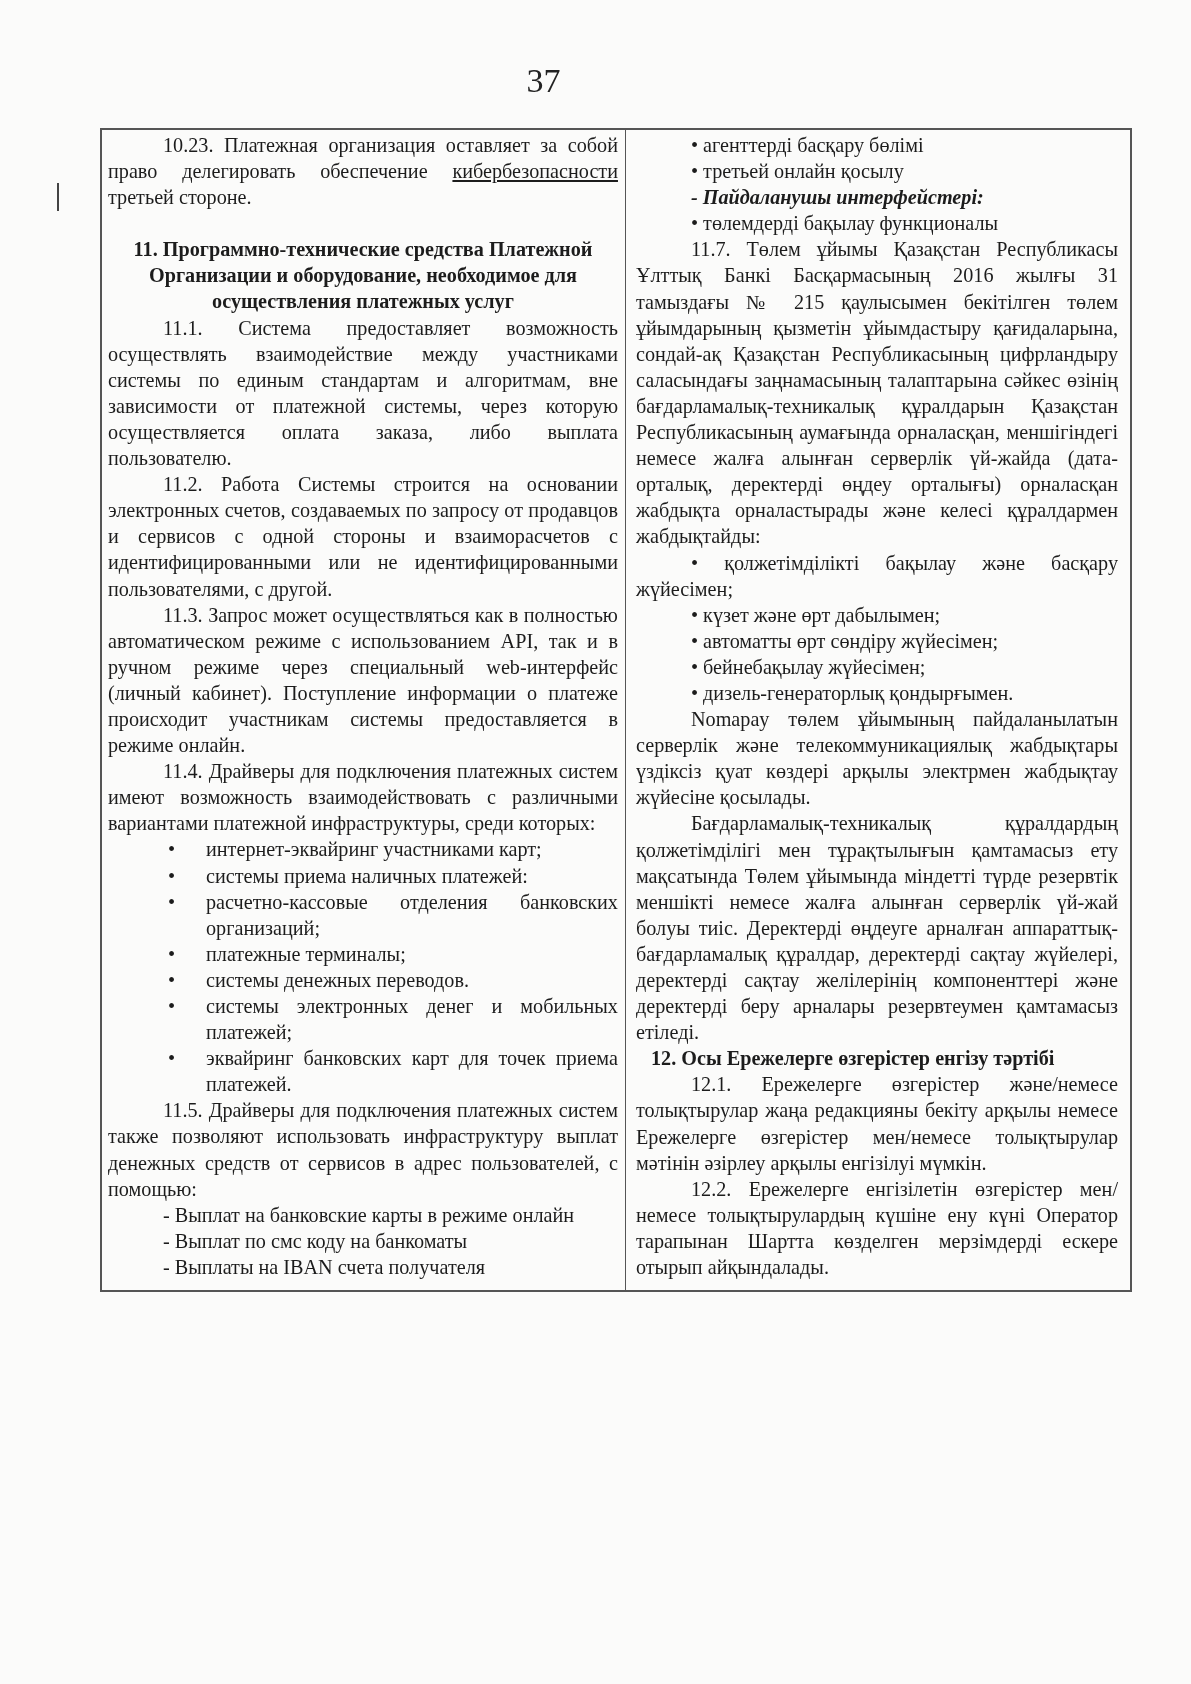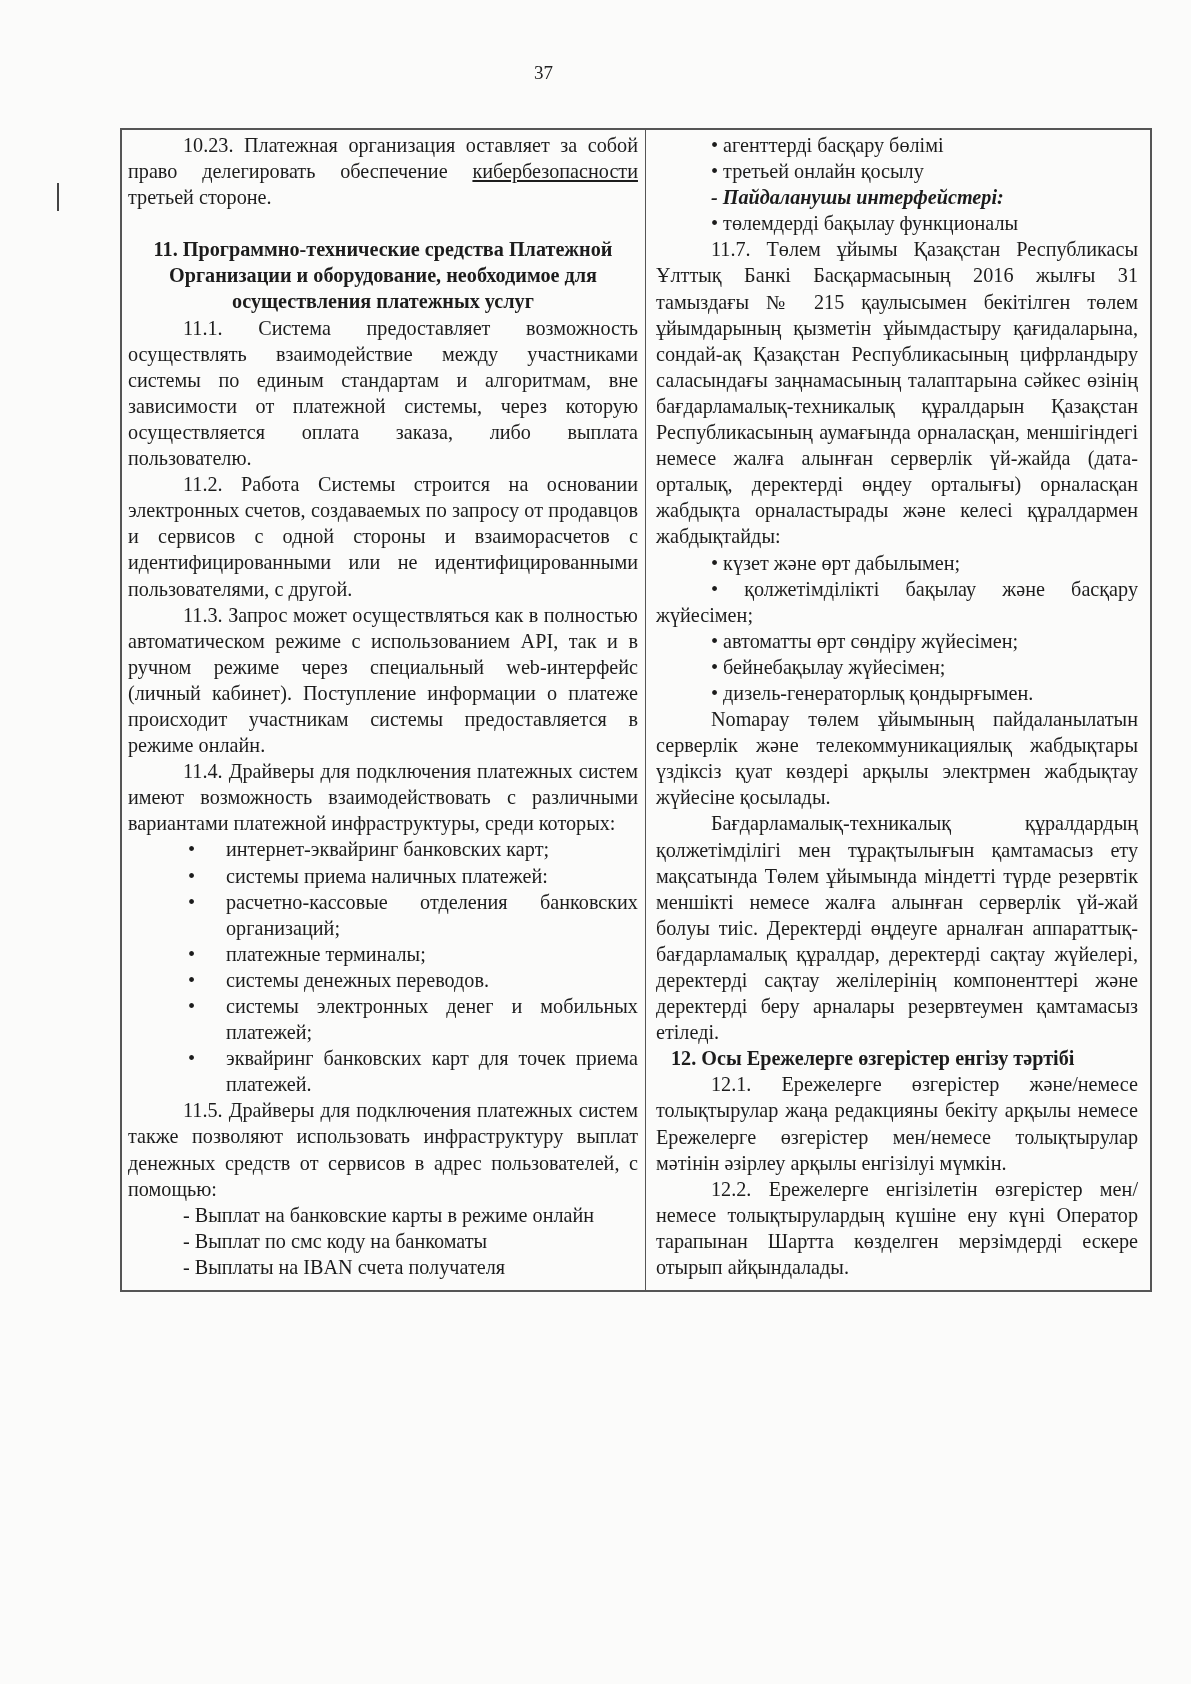--- a/index.html
+++ b/index.html
@@ -6,28 +6,28 @@
   body {
     width: 1191px; height: 1684px;
     background: #fbfbfa;
     position: relative;
     font-family: "Liberation Serif", "DejaVu Serif", serif;
     color: #1c1c1c;
     overflow: hidden;
   }
   .page-number {
     position: absolute; top: 62px; left: 0; width: 1087px;
-    text-align: center; font-size: 19px; color: #222;
+    text-align: center; font-size: 34px; color: #222;
   }
   .margin-mark {
     position: absolute; left: 57px; top: 183px; width: 2px; height: 28px;
     background: #444;
   }
   .table {
-    position: absolute; left: 120px; top: 128px;
+    position: absolute; left: 100px; top: 128px;
     width: 1032px; height: 1164px;
     border: 2px solid #555;
     box-sizing: border-box;
     display: flex;
   }
   .col {
     box-sizing: border-box;
     padding: 2px 7px 0 6px;
     font-size: 20.2px;
     line-height: 26.1px;
@@ -66,21 +66,21 @@
     <p class="indent"><span>10.23.</span><span> Платежная организация оставляет за собой право делегировать обеспечение </span><span class="underline">кибербезопасности </span><span>третьей стороне.</span></p>
 
     <p class="heading">11. Программно-технические средства Платежной Организации и оборудование, необходимое для осуществления платежных услуг</p>
 
     <p class="indent">11.1. Система предоставляет возможность осуществлять взаимодействие между участниками системы по единым стандартам и алгоритмам, вне зависимости от платежной системы, через которую осуществляется оплата заказа, либо выплата пользователю.</p>
     <p class="indent">11.2. Работа Системы строится на основании электронных счетов, создаваемых по запросу от продавцов и сервисов с одной стороны и взаиморасчетов с идентифицированными или не идентифицированными пользователями, с другой.</p>
     <p class="indent">11.3. Запрос может осуществляться как в полностью автоматическом режиме с использованием API, так и в ручном режиме через специальный web-интерфейс (личный кабинет). Поступление информации о платеже происходит участникам системы предоставляется в режиме онлайн.</p>
     <p class="indent">11.4. Драйверы для подключения платежных систем имеют возможность взаимодействовать с различными вариантами платежной инфраструктуры, среди которых:</p>
 
     <ul class="bullets">
-      <li><span class="bullet">•</span><span>интернет-эквайринг банковских карт;</span></li>
+      <li><span class="bullet">•</span><span>интернет-эквайринг участниками карт;</span></li>
       <li><span class="bullet">•</span><span>системы приема наличных платежей:</span></li>
       <li><span class="bullet">•</span><span>расчетно-кассовые отделения банковских организаций;</span></li>
       <li><span class="bullet">•</span><span>платежные терминалы;</span></li>
       <li><span class="bullet">•</span><span>системы денежных переводов.</span></li>
       <li><span class="bullet">•</span><span>системы электронных денег и мобильных платежей;</span></li>
       <li><span class="bullet">•</span><span>эквайринг банковских карт для точек приема платежей.</span></li>
     </ul>
 
     <p class="indent">11.5. Драйверы для подключения платежных систем также позволяют использовать инфраструктуру выплат денежных средств от сервисов в адрес пользователей, с помощью:</p>
     <p class="dash-item">- Выплат на банковские карты в режиме онлайн</p>
@@ -89,22 +89,22 @@
   </div>
 
   <div class="col col-right">
     <p class="right-bullet">• агенттерді басқару бөлімі</p>
     <p class="right-bullet">• третьей онлайн қосылу</p>
     <p class="italic-bold">- Пайдаланушы интерфейстері:</p>
     <p class="right-bullet">• төлемдерді бақылау функционалы</p>
 
     <p class="indent">11.7. Төлем ұйымы Қазақстан Республикасы Ұлттық Банкі Басқармасының 2016 жылғы 31 тамыздағы № 215 қаулысымен бекітілген төлем ұйымдарының қызметін ұйымдастыру қағидаларына, сондай-ақ Қазақстан Республикасының цифрландыру саласындағы заңнамасының талаптарына сәйкес өзінің бағдарламалық-техникалық құралдарын Қазақстан Республикасының аумағында орналасқан, меншігіндегі немесе жалға алынған серверлік үй-жайда (дата-орталық, деректерді өңдеу орталығы) орналасқан жабдықта орналастырады және келесі құралдармен жабдықтайды:</p>
 
+    <p class="dot-item wrap">• қолжетімділікті бақылау және басқару жүйесімен;</p>
     <p class="dot-item">• күзет және өрт дабылымен;</p>
-    <p class="dot-item wrap">• қолжетімділікті бақылау және басқару жүйесімен;</p>
     <p class="dot-item">• автоматты өрт сөндіру жүйесімен;</p>
     <p class="dot-item">• бейнебақылау жүйесімен;</p>
     <p class="dot-item">• дизель-генераторлық қондырғымен.</p>
 
     <p class="indent">Nomapay төлем ұйымының пайдаланылатын серверлік және телекоммуникациялық жабдықтары үздіксіз қуат көздері арқылы электрмен жабдықтау жүйесіне қосылады.</p>
     <p class="indent">Бағдарламалық-техникалық құралдардың қолжетімділігі мен тұрақтылығын қамтамасыз ету мақсатында Төлем ұйымында міндетті түрде резервтік меншікті немесе жалға алынған серверлік үй-жай болуы тиіс. Деректерді өңдеуге арналған аппараттық-бағдарламалық құралдар, деректерді сақтау жүйелері, деректерді сақтау желілерінің компоненттері және деректерді беру арналары резервтеумен қамтамасыз етіледі.</p>
 
     <p class="heading-right">12. Осы Ережелерге өзгерістер енгізу тәртібі</p>
 
     <p class="indent">12.1. Ережелерге өзгерістер және/немесе толықтырулар жаңа редакцияны бекіту арқылы немесе Ережелерге өзгерістер мен/немесе толықтырулар мәтінін әзірлеу арқылы енгізілуі мүмкін.</p>

